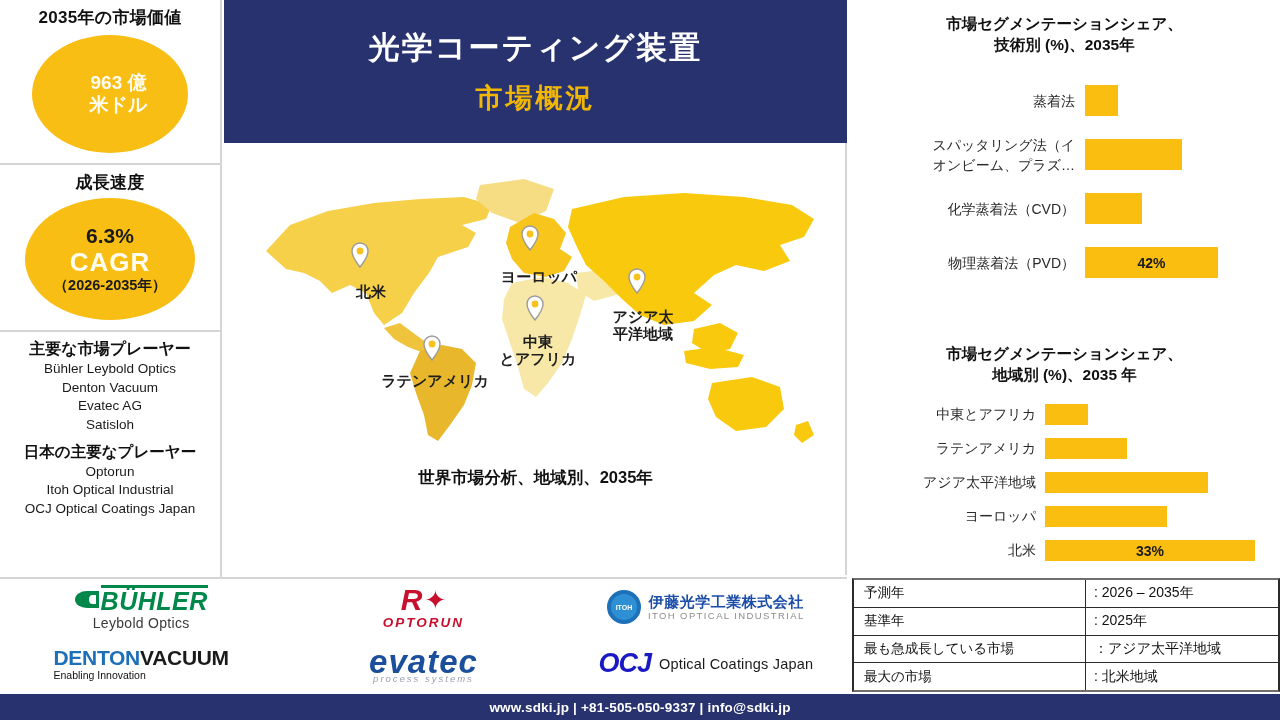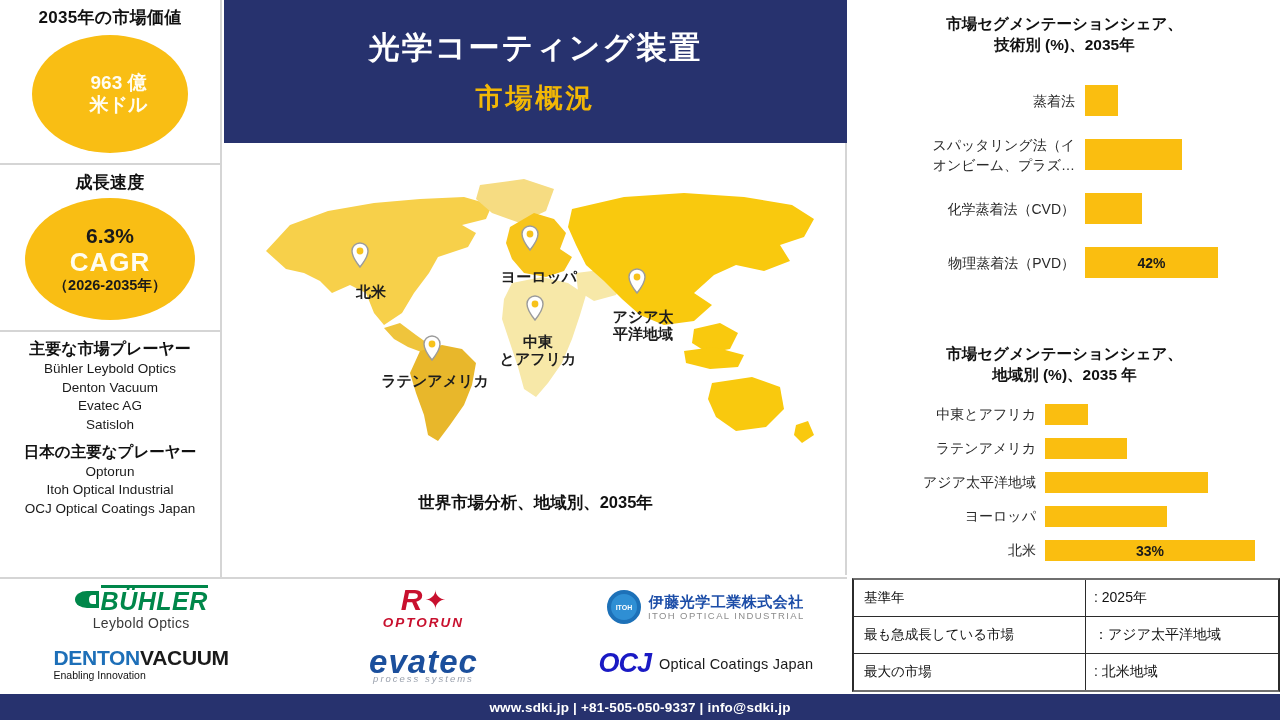--- a/index.html
+++ b/index.html
@@ -56,21 +56,21 @@
   .pin { position:absolute; width:20px; height:26px; }
   .pin svg { width:20px; height:26px; display:block; }
   .rlabel {
     position:absolute; font-size:15px; font-weight:bold; color:#1d1d1d;
     text-align:center; line-height:1.15; white-space:nowrap;
   }
 
   #map-caption {
     position:absolute; left:0; top:324px; width:623px; text-align:center;
   }
-  #caption-title { font-size:16.5px; font-weight:bold; color:#111;margin-top:25px; }
+  #caption-title { font-size:16.5px; font-weight:bold; color:#111; }
   #caption-body {
     font-size:15px; color:#1a1a1a; line-height:1.5;
     margin:10px auto 0; width:580px; text-align:center;
   }
 
   
   #logo-strip {
     position:absolute; left:0; top:577px; width:847px; height:115px;
     background:#fff; border-top:2px solid #d5d5d5;
     display:grid; grid-template-columns:1fr 1fr 1fr; grid-template-rows:1fr 1fr;
@@ -399,20 +399,24 @@
             <div class="reg-bar" style="width: 210px; background: rgb(250, 190, 16);">
               <span class="bar-val">33%</span>
             </div>
           </div>
         </div>
     </div>
   </div>
 
   <div id="info-table">
       <div class="tbl-row">
+        <div class="tbl-k">予測年</div>
+        <div class="tbl-v">: 2026 – 2035年</div>
+      </div>
+      <div class="tbl-row">
         <div class="tbl-k">基準年</div>
         <div class="tbl-v">: 2025年</div>
       </div>
       <div class="tbl-row">
         <div class="tbl-k">最も急成長している市場</div>
         <div class="tbl-v">：アジア太平洋地域</div>
       </div>
       <div class="tbl-row">
         <div class="tbl-k">最大の市場</div>
         <div class="tbl-v">: 北米地域</div>

